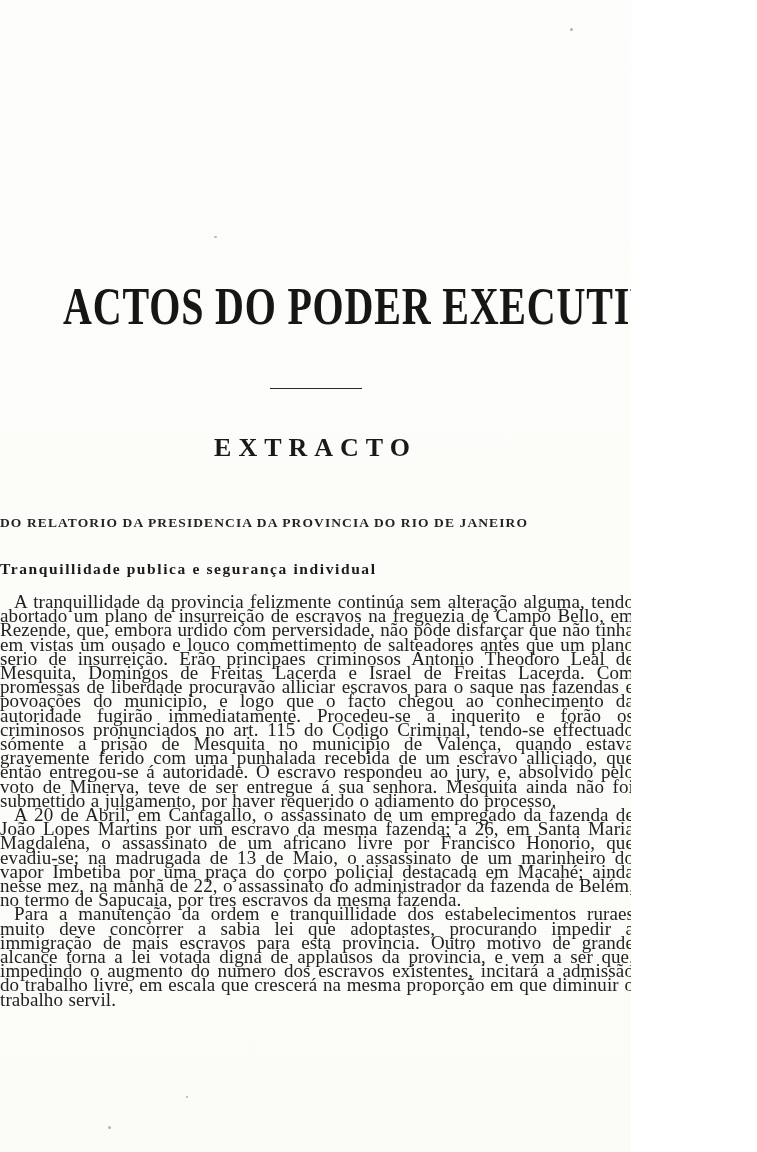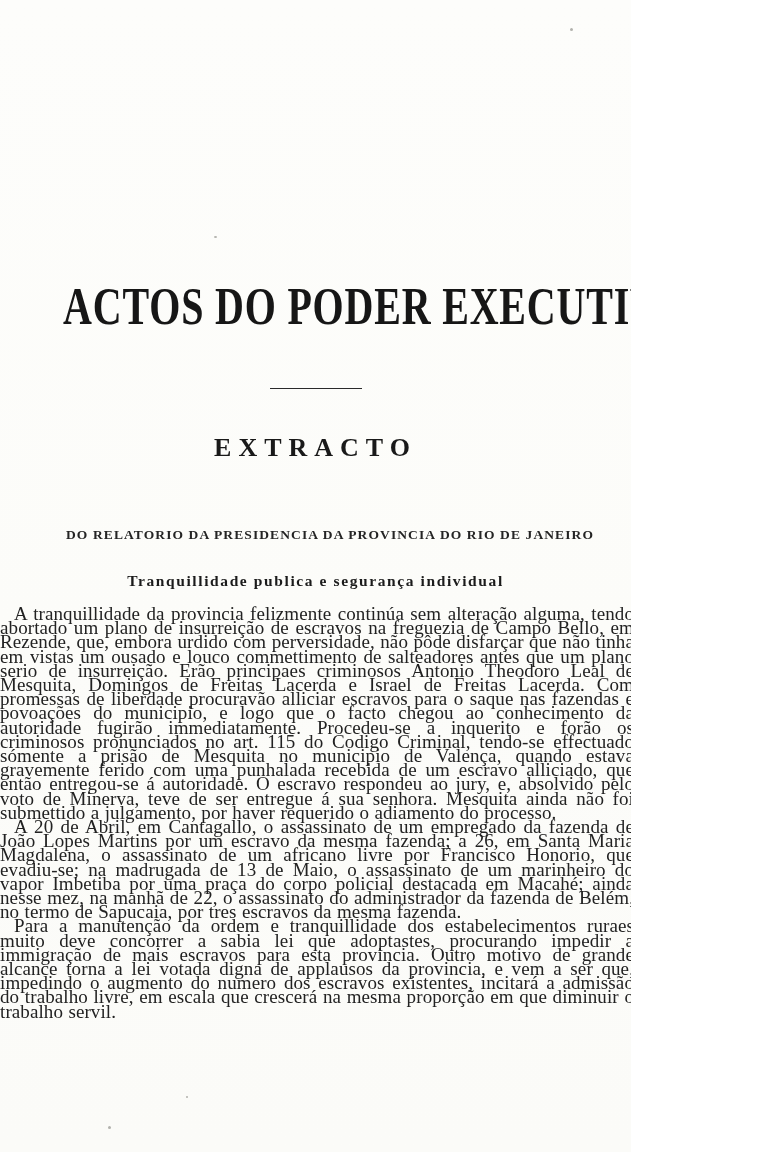--- a/index.html
+++ b/index.html
@@ -39,32 +39,31 @@
     }
     .extract-heading {
       margin: 44px 0 0 0;
       text-align: center;
       font-weight: bold;
       font-size: 26px;
       letter-spacing: 7px;
       color: #191919;
     }
     .subtitle {
-      margin: 60px auto 0 auto;
+      margin: 48px auto 0 auto;
       width: 660px;
-      text-align: center;
+      text-align: left;
       font-size: 13.5px;
       letter-spacing: 1.1px;
       line-height: 23px;
       color: #242424;
       font-weight: bold;
     }
     .section-heading {
       margin: 26px 0 0 0;
-      text-align: center;
       font-weight: bold;
       font-size: 15.5px;
       letter-spacing: 1.6px;
       color: #1b1b1b;
     }
     .body-text {
       margin: 17px auto 0 auto;
       width: 634px;
       font-size: 19px;
       line-height: 14.2px;

